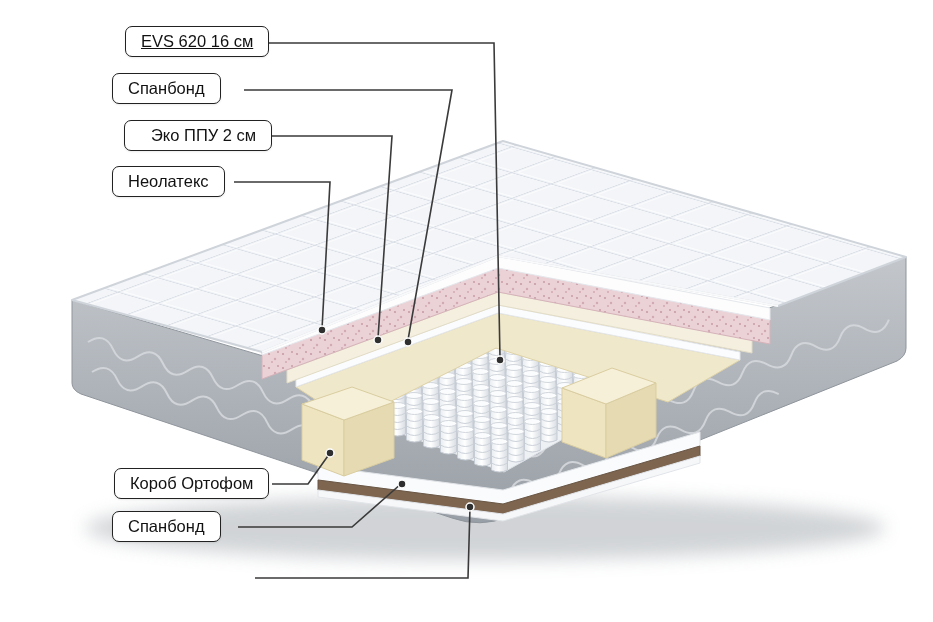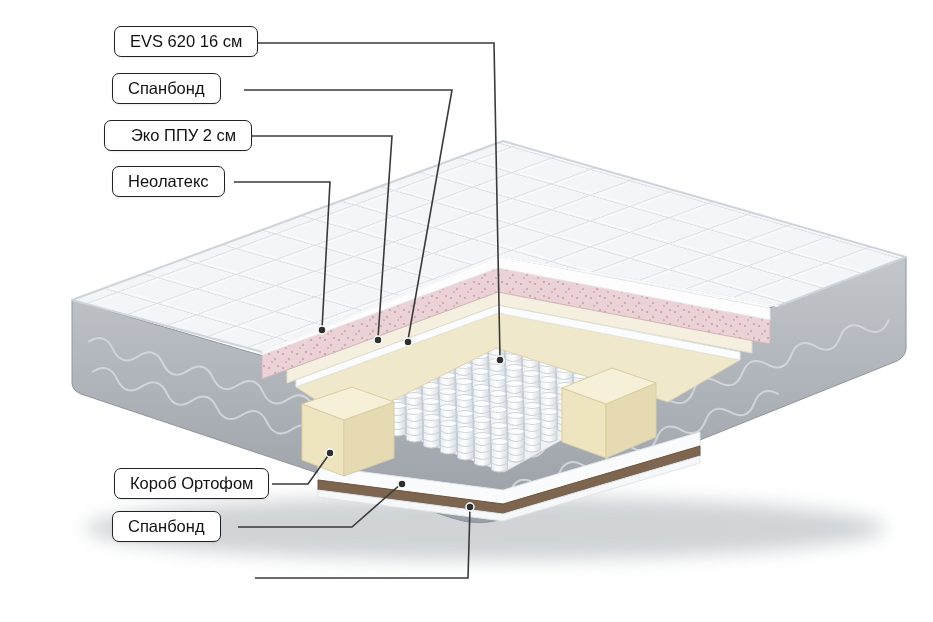--- a/index.html
+++ b/index.html
@@ -174,20 +174,20 @@
       <circle cx="500" cy="360" r="4"></circle>
       <circle cx="408" cy="342" r="4"></circle>
       <circle cx="378" cy="340" r="4"></circle>
       <circle cx="322" cy="330" r="4"></circle>
       <circle cx="330" cy="453" r="4"></circle>
       <circle cx="402" cy="484" r="4"></circle>
       <circle cx="470" cy="507" r="4"></circle>
     </g>
   </svg>
 
-  <div class="callout" style="left:114px;top:26px;">EVS 620 16 см</div>
+  <div class="callout" style="left:125px;top:26px;text-decoration:underline;">EVS 620 16 см</div>
   <div class="callout" style="left:112px;top:73px;">Спанбонд</div>
-  <div class="callout" style="left:104px;top:120px;padding-left:26px;">Эко ППУ 2 см</div>
+  <div class="callout" style="left:124px;top:120px;padding-left:26px;">Эко ППУ 2 см</div>
   <div class="callout" style="left:112px;top:166px;">Неолатекс</div>
   <div class="callout" style="left:114px;top:468px;">Короб Ортофом</div>
   <div class="callout" style="left:112px;top:511px;">Спанбонд</div>
 
 </div>
 
 </body></html>

